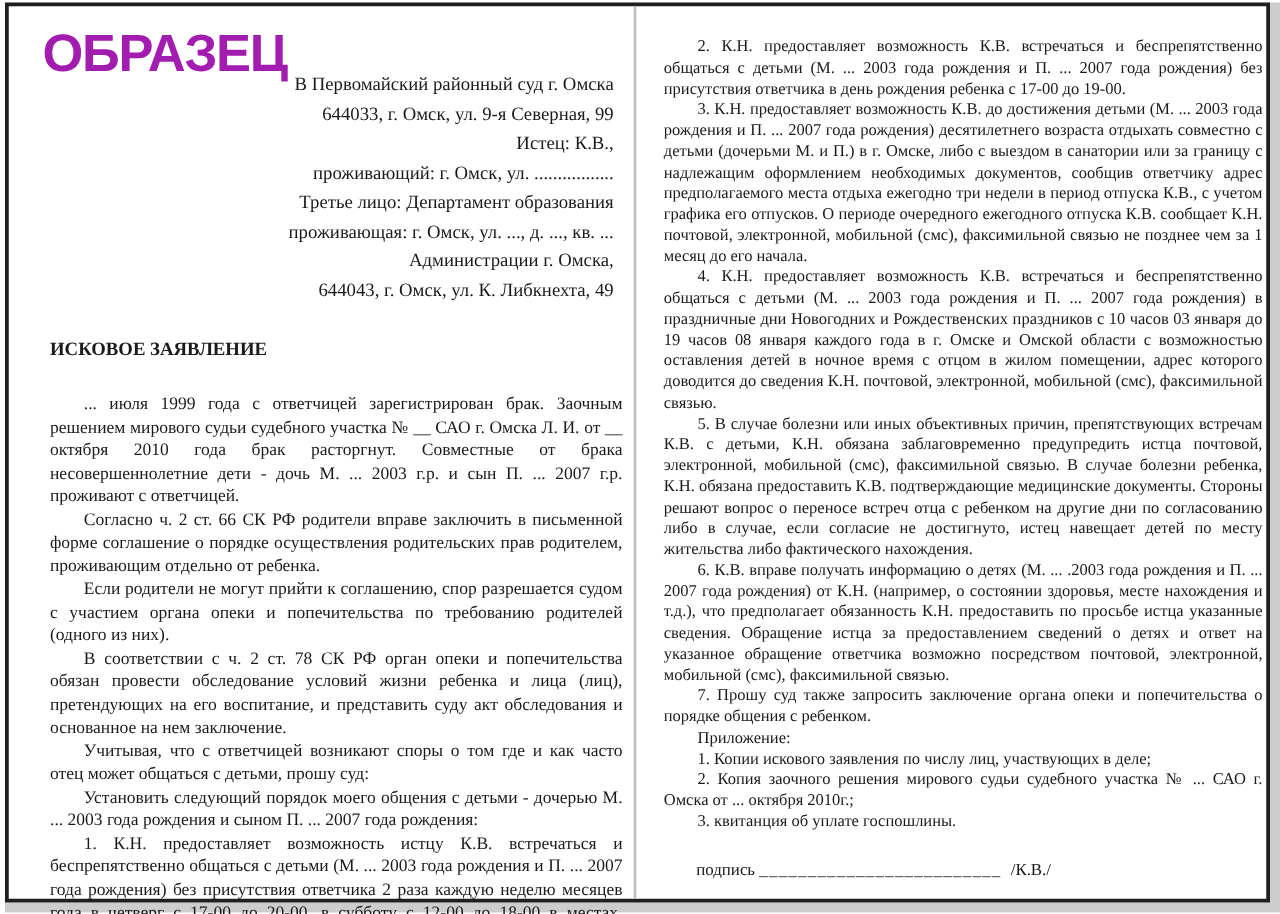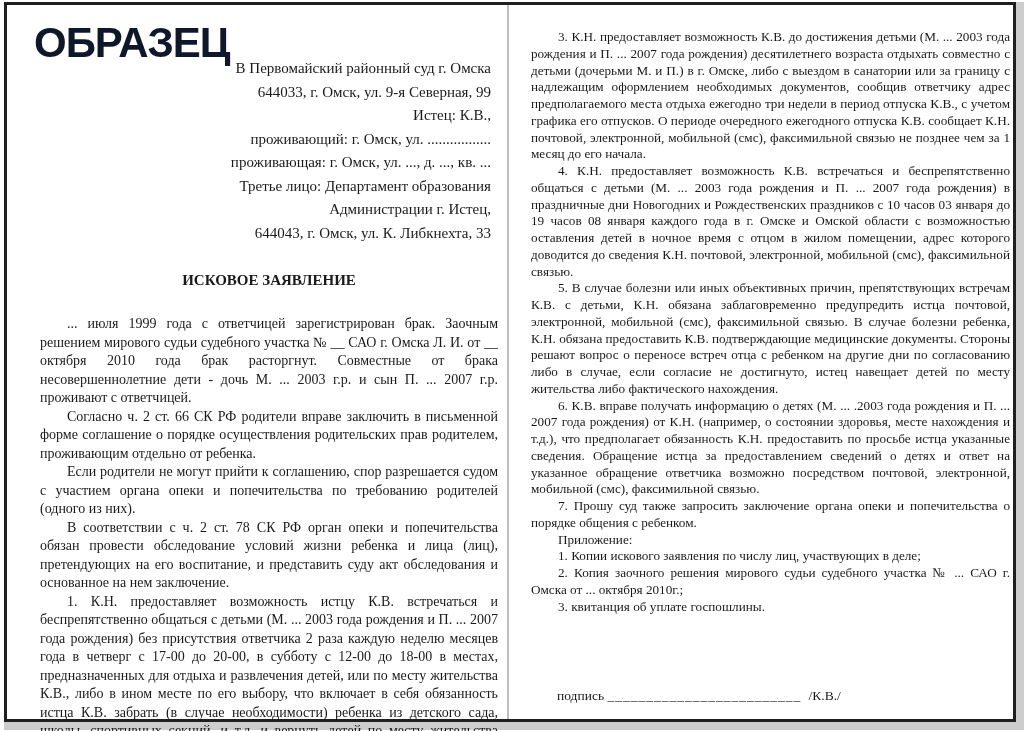--- a/index.html
+++ b/index.html
@@ -24,36 +24,36 @@
     width: 2px; height: 100%;
     background: #bdbdbd;
   }
   .watermark {
     position: absolute;
     left: 27px; top: 14px;
     font-family: "Liberation Sans", sans-serif;
     font-size: 42px;
     font-weight: 700;
     letter-spacing: -1px;
-    color: #0f172a;
+    color: #a21caf;
     white-space: nowrap;
   }
   .court-header {
     position: absolute;
     left: 26px; top: 52px;
     width: 458px;
     text-align: right;
     font-size: 15px;
     line-height: 23.5px;
   }
   .doc-title {
     position: absolute;
     left: 33px; top: 266px;
     width: 458px;
-    text-align: center;
+    text-align: left;
     font-weight: 700;
     font-size: 15px;
     line-height: 18.5px;
   }
   .body-left {
     position: absolute;
     left: 33px; top: 310px;
     width: 458px;
   }
   .body-left p {
@@ -90,39 +90,42 @@
 <div class="page">
   <div class="divider"></div>
 
   <div class="watermark">ОБРАЗЕЦ</div>
 
   <div class="court-header">
     <div>В Первомайский районный суд г. Омска</div>
     <div>644033, г. Омск, ул. 9-я Северная, 99</div>
     <div>Истец: К.В.,</div>
     <div>проживающий: г. Омск, ул. .................</div>
+    <div>Третье лицо: Департамент образования</div>
     <div>проживающая: г. Омск, ул. ..., д. ..., кв. ...</div>
-    <div>Третье лицо: Департамент образования</div>
-    <div>Администрации г. Истец,</div>
-    <div>644043, г. Омск, ул. К. Либкнехта, 33</div>
+    <div>Администрации г. Омска,</div>
+    <div>644043, г. Омск, ул. К. Либкнехта, 49</div>
   </div>
 
   <div class="doc-title">
     <div>ИСКОВОЕ ЗАЯВЛЕНИЕ</div>
   </div>
 
   <div class="body-left">
     <p>... июля 1999 года с ответчицей зарегистрирован брак. Заочным решением мирового судьи судебного участка № __ САО г. Омска Л. И. от __ октября 2010 года брак расторгнут. Совместные от брака несовершеннолетние дети - дочь М. ... 2003 г.р. и сын П. ... 2007 г.р. проживают с ответчицей.</p>
     <p>Согласно ч. 2 ст. 66 СК РФ родители вправе заключить в письменной форме соглашение о порядке осуществления родительских прав родителем, проживающим отдельно от ребенка.</p>
     <p>Если родители не могут прийти к соглашению, спор разрешается судом с участием органа опеки и попечительства по требованию родителей (одного из них).</p>
     <p>В соответствии с ч. 2 ст. 78 СК РФ орган опеки и попечительства обязан провести обследование условий жизни ребенка и лица (лиц), претендующих на его воспитание, и представить суду акт обследования и основанное на нем заключение.</p>
+    <p>Учитывая, что с ответчицей возникают споры о том где и как часто отец может общаться с детьми, прошу суд:</p>
+    <p>Установить следующий порядок моего общения с детьми - дочерью М. ... 2003 года рождения и сыном П. ... 2007 года рождения:</p>
     <p>1. К.Н. предоставляет возможность истцу К.В. встречаться и беспрепятственно общаться с детьми (М. ... 2003 года рождения и П. ... 2007 года рождения) без присутствия ответчика 2 раза каждую неделю месяцев года в четверг с 17-00 до 20-00, в субботу с 12-00 до 18-00 в местах, предназначенных для отдыха и развлечения детей, или по месту жительства К.В., либо в ином месте по его выбору, что включает в себя обязанность истца К.В. забрать (в случае необходимости) ребенка из детского сада, школы, спортивных секций, и т.д. и вернуть детей по месту жительства матери К.Н.</p>
   </div>
 
   <div class="body-right">
+    <p>2. К.Н. предоставляет возможность К.В. встречаться и беспрепятственно общаться с детьми (М. ... 2003 года рождения и П. ... 2007 года рождения) без присутствия ответчика в день рождения ребенка с 17-00 до 19-00.</p>
     <p>3. К.Н. предоставляет возможность К.В. до достижения детьми (М. ... 2003 года рождения и П. ... 2007 года рождения) десятилетнего возраста отдыхать совместно с детьми (дочерьми М. и П.) в г. Омске, либо с выездом в санатории или за границу с надлежащим оформлением необходимых документов, сообщив ответчику адрес предполагаемого места отдыха ежегодно три недели в период отпуска К.В., с учетом графика его отпусков. О периоде очередного ежегодного отпуска К.В. сообщает К.Н. почтовой, электронной, мобильной (смс), факсимильной связью не позднее чем за 1 месяц до его начала.</p>
     <p>4. К.Н. предоставляет возможность К.В. встречаться и беспрепятственно общаться с детьми (М. ... 2003 года рождения и П. ... 2007 года рождения) в праздничные дни Новогодних и Рождественских праздников с 10 часов 03 января до 19 часов 08 января каждого года в г. Омске и Омской области с возможностью оставления детей в ночное время с отцом в жилом помещении, адрес которого доводится до сведения К.Н. почтовой, электронной, мобильной (смс), факсимильной связью.</p>
     <p>5. В случае болезни или иных объективных причин, препятствующих встречам К.В. с детьми, К.Н. обязана заблаговременно предупредить истца почтовой, электронной, мобильной (смс), факсимильной связью. В случае болезни ребенка, К.Н. обязана предоставить К.В. подтверждающие медицинские документы. Стороны решают вопрос о переносе встреч отца с ребенком на другие дни по согласованию либо в случае, если согласие не достигнуто, истец навещает детей по месту жительства либо фактического нахождения.</p>
     <p>6. К.В. вправе получать информацию о детях (М. ... .2003 года рождения и П. ... 2007 года рождения) от К.Н. (например, о состоянии здоровья, месте нахождения и т.д.), что предполагает обязанность К.Н. предоставить по просьбе истца указанные сведения. Обращение истца за предоставлением сведений о детях и ответ на указанное обращение ответчика возможно посредством почтовой, электронной, мобильной (смс), факсимильной связью.</p>
     <p>7. Прошу суд также запросить заключение органа опеки и попечительства о порядке общения с ребенком.</p>
     <p>Приложение:</p>
     <p>1. Копии искового заявления по числу лиц, участвующих в деле;</p>
     <p>2. Копия заочного решения мирового судьи судебного участка № ... САО г. Омска от ... октября 2010г.;</p>
     <p>3. квитанция об уплате госпошлины.</p>
   </div>

